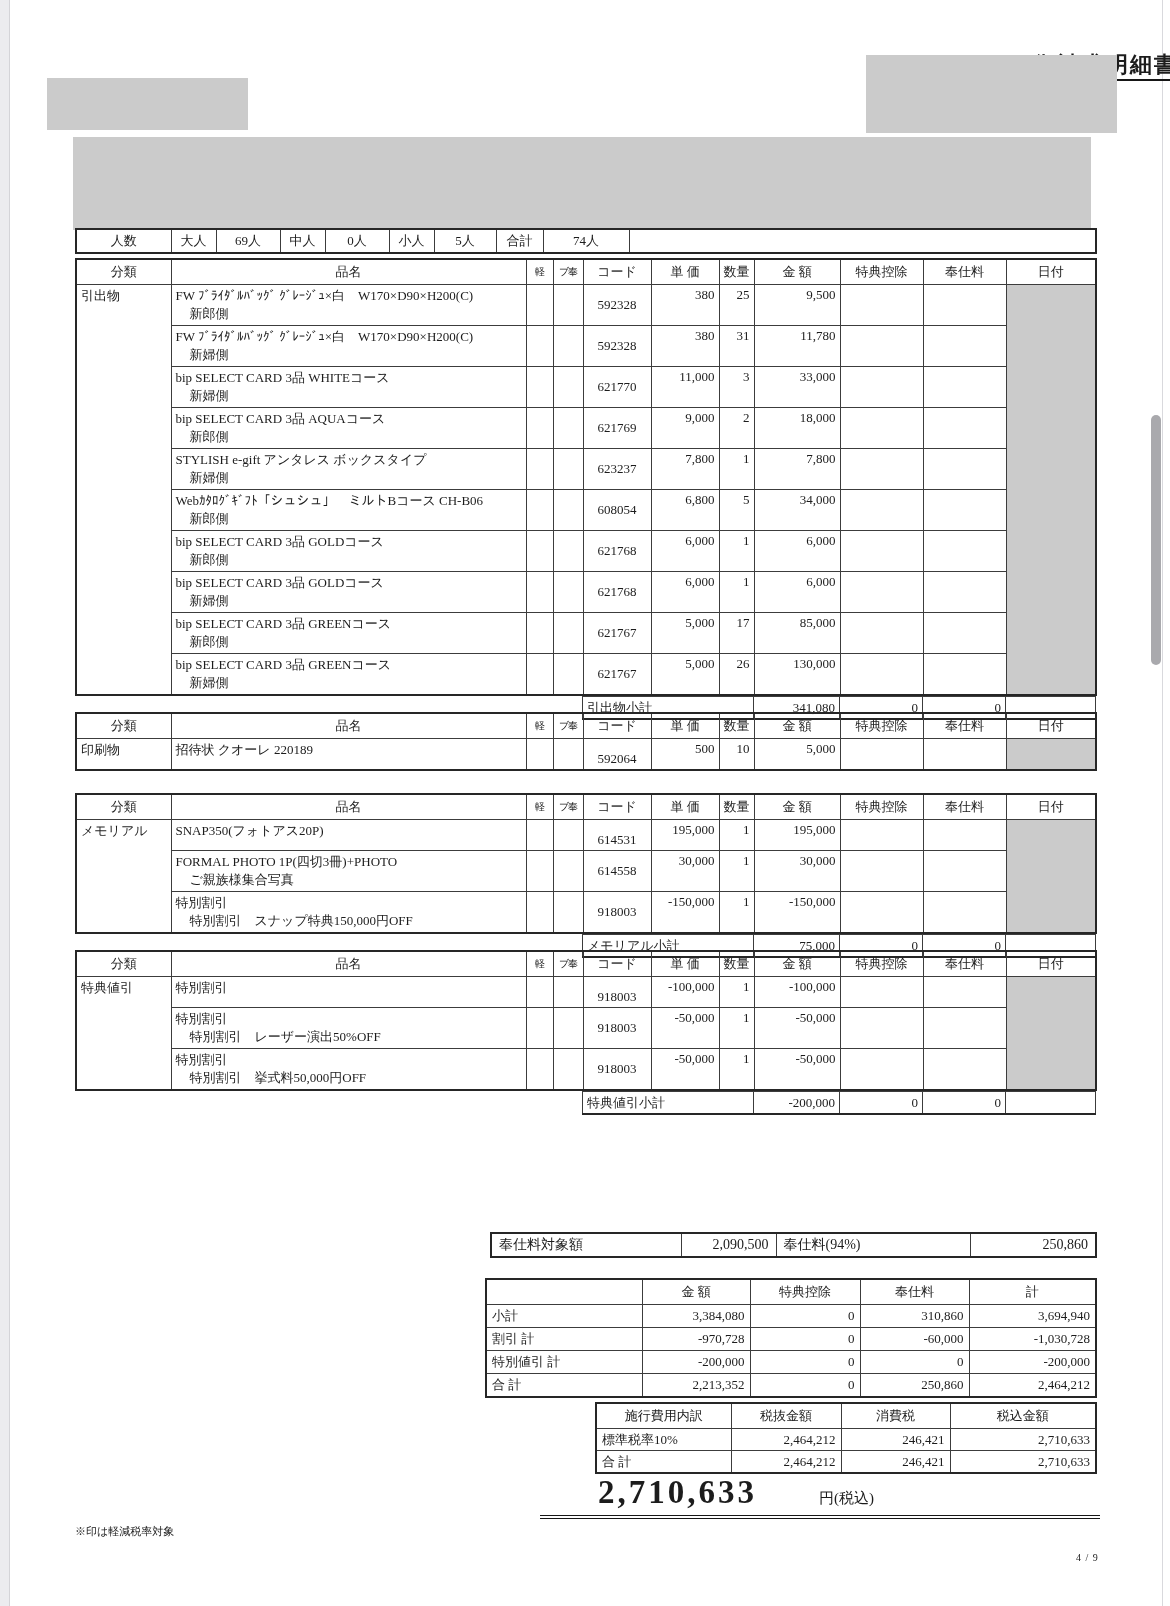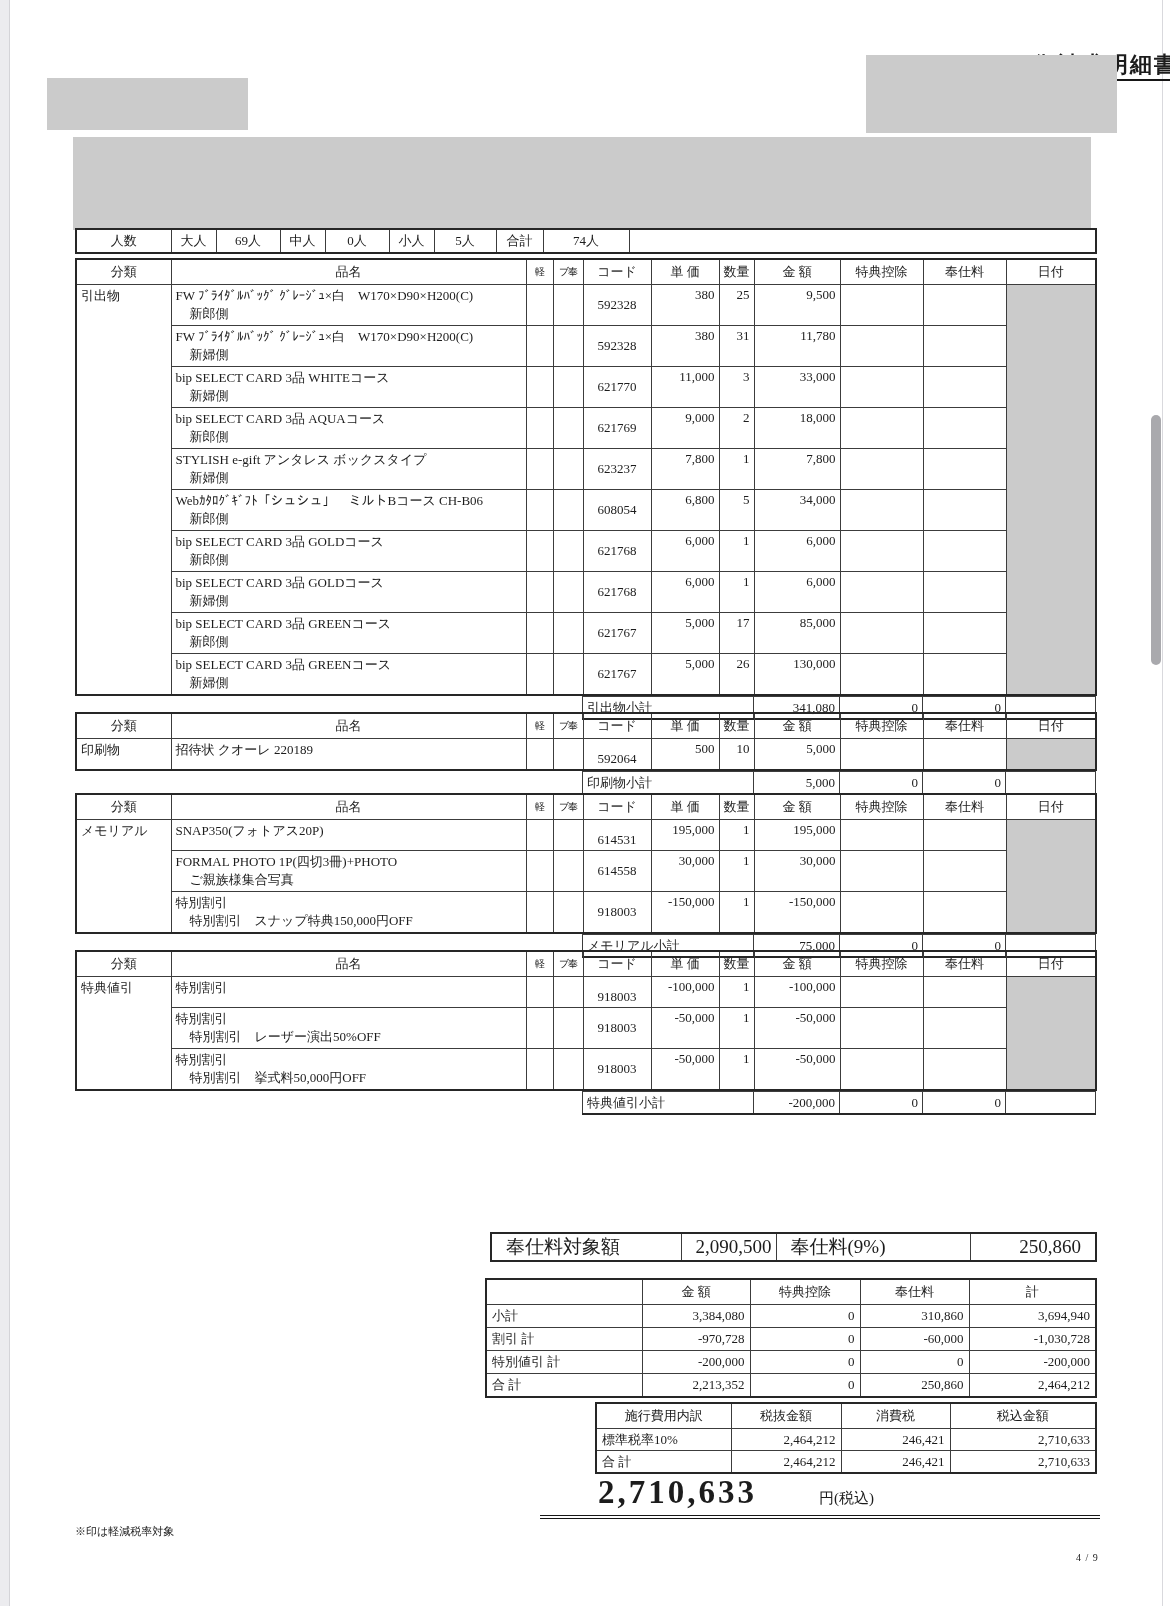--- a/index.html
+++ b/index.html
@@ -38,21 +38,21 @@
   .grid td.redact-cell{background:#cbcbcb;padding:0;}
   .grid .l1{height:19px;line-height:19px;}
   .grid .l2{height:18px;line-height:18px;padding-left:14px;}
   .subtable{margin-left:507px;width:513px;border:1px solid #3c3c3c;border-bottom:2px solid #262626;border-top:0;}
   .subtable td{border:1px solid #3c3c3c;font-size:13px;height:21px;padding:0 4px;}
   .subtable td.st-label{text-align:left;}
   .subtable td.num{text-align:right;}
   
   .svc{position:absolute;left:490px;top:1232px;}
   .svc table{width:605px;border:2px solid #262626;}
-  .svc td{border:1px solid #3c3c3c;font-size:19px;height:22px;padding:0 14px;}
+  .svc td{border:1px solid #3c3c3c;font-size:14px;height:22px;padding:0 7px;}
   .svc .num{text-align:right;}
   .totals{position:absolute;left:485px;top:1278px;}
   .totals table{width:610px;}
   .totals th{border:1px solid #3c3c3c;font-size:13px;height:22px;text-align:center;background:#fff;}
   .totals td{border:1px solid #3c3c3c;font-size:13px;height:22px;padding:0 5px;}
   .totals .noborder{border:none;}
   .totals td.c-label{text-align:left;}
   .totals td.c-amount,.totals td.c-tokuten,.totals td.c-houshi,.totals td.c-total{text-align:right;}
   .totals table{border:2px solid #262626;border-top:2px solid #262626;}
   .totals tr.hdr th{border-top:2px solid #262626;}
@@ -358,38 +358,20 @@
             <td class="code">592064</td>
             <td class="num">500</td>
             <td class="num">10</td>
             <td class="num">5,000</td>
             <td class="blank"></td>
             <td class="blank"></td>
             <td class="redact-cell" rowspan="1"></td>
           </tr>
         </tbody>
     </table>
-    <table class="subtable">
-      <colgroup>
-          <col style="width:171px">
-          <col style="width:86px">
-          <col style="width:83px">
-          <col style="width:83px">
-          <col style="width:90px">
-        </colgroup>
-      <tbody>
-          <tr>
-        <td class="st-label">印刷物小計</td>
-        <td class="num">5,000</td>
-        <td class="num">0</td>
-        <td class="num">0</td>
-        <td></td>
-      </tr>
-    </tbody>
-      </table>
   </div>
 
   <div class="itable" style="top:793px">
     <table class="grid">
       <colgroup>
         <col style="width:95px">
           <col style="width:355px">
           <col style="width:27px">
           <col style="width:30px">
           <col style="width:68px">
@@ -582,21 +564,21 @@
       <colgroup>
           <col style="width:190px">
           <col style="width:95px">
           <col style="width:194px">
           <col style="width:126px">
         </colgroup>
       <tbody>
           <tr>
         <td>奉仕料対象額</td>
         <td class="num">2,090,500</td>
-        <td>奉仕料(9%)</td>
+        <td>奉仕料(94%)</td>
         <td class="num">250,860</td>
       </tr>
     </tbody>
       </table>
   </div>
 
   <div class="totals">
     <table>
       <colgroup>
           <col style="width:156px">

